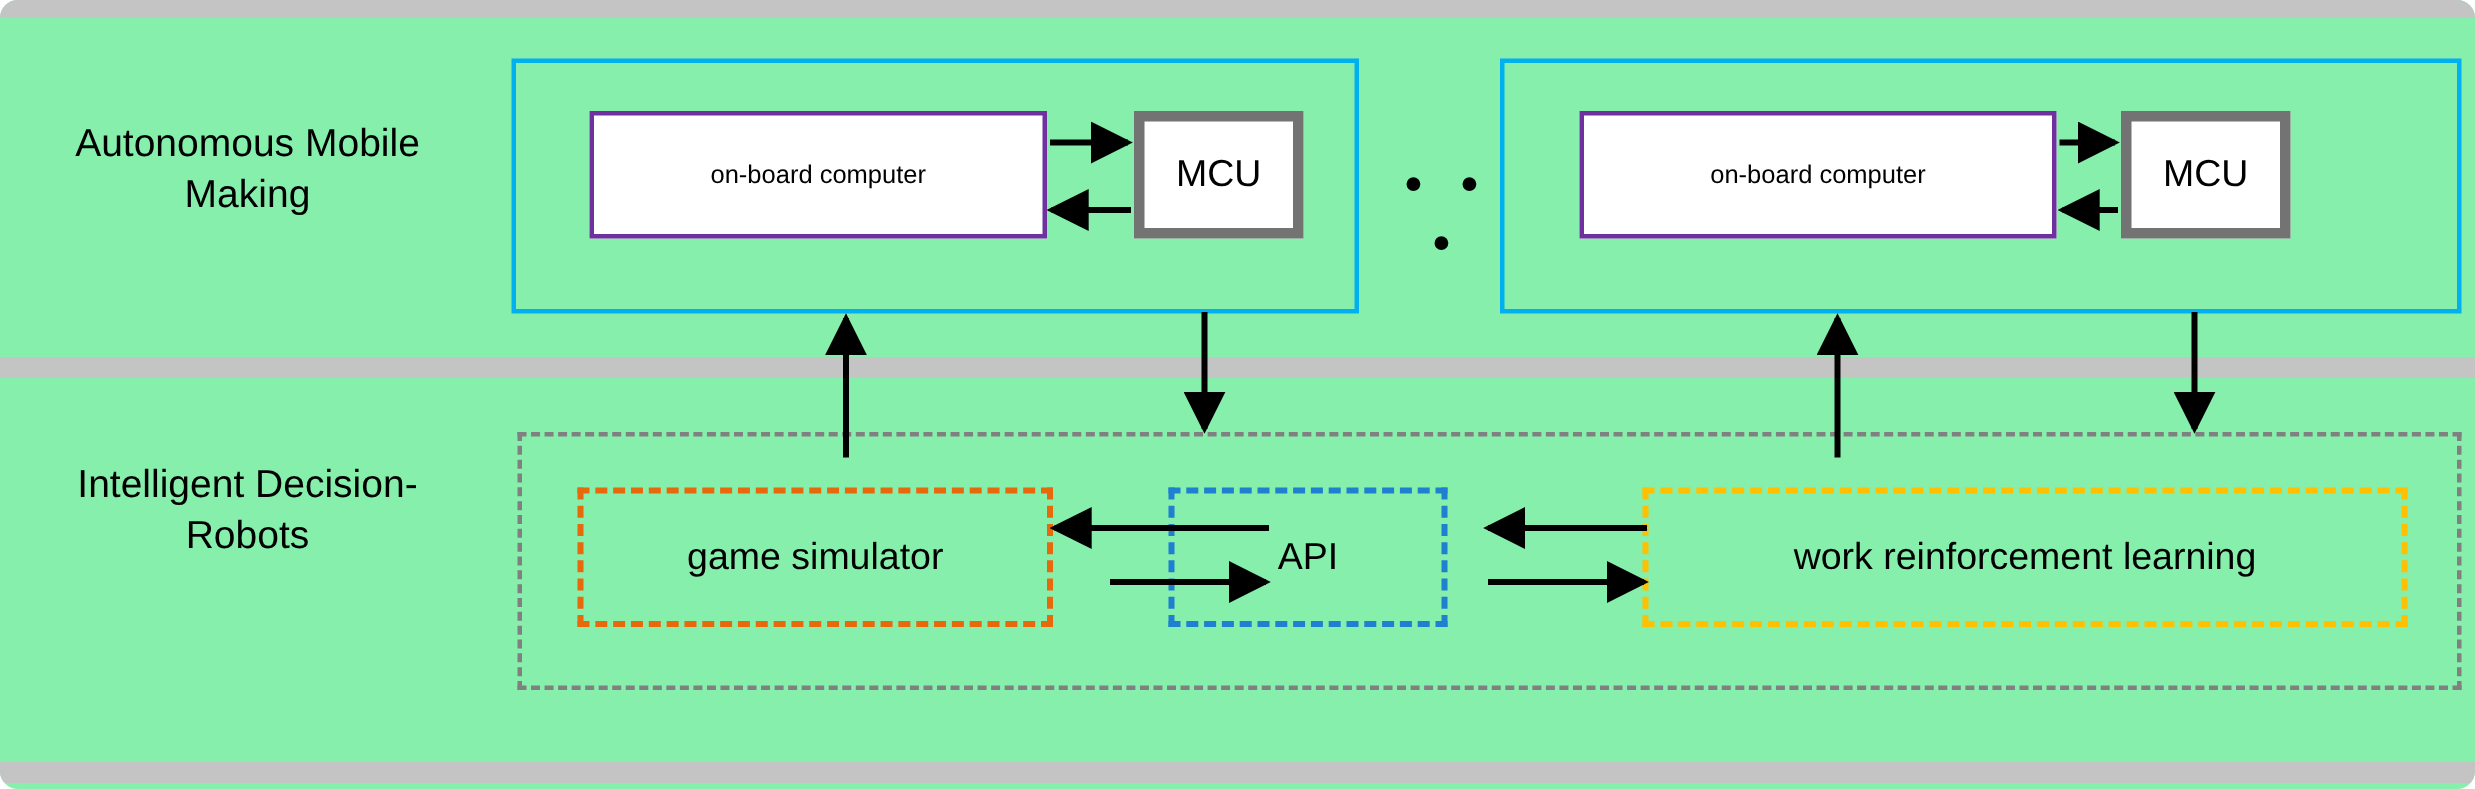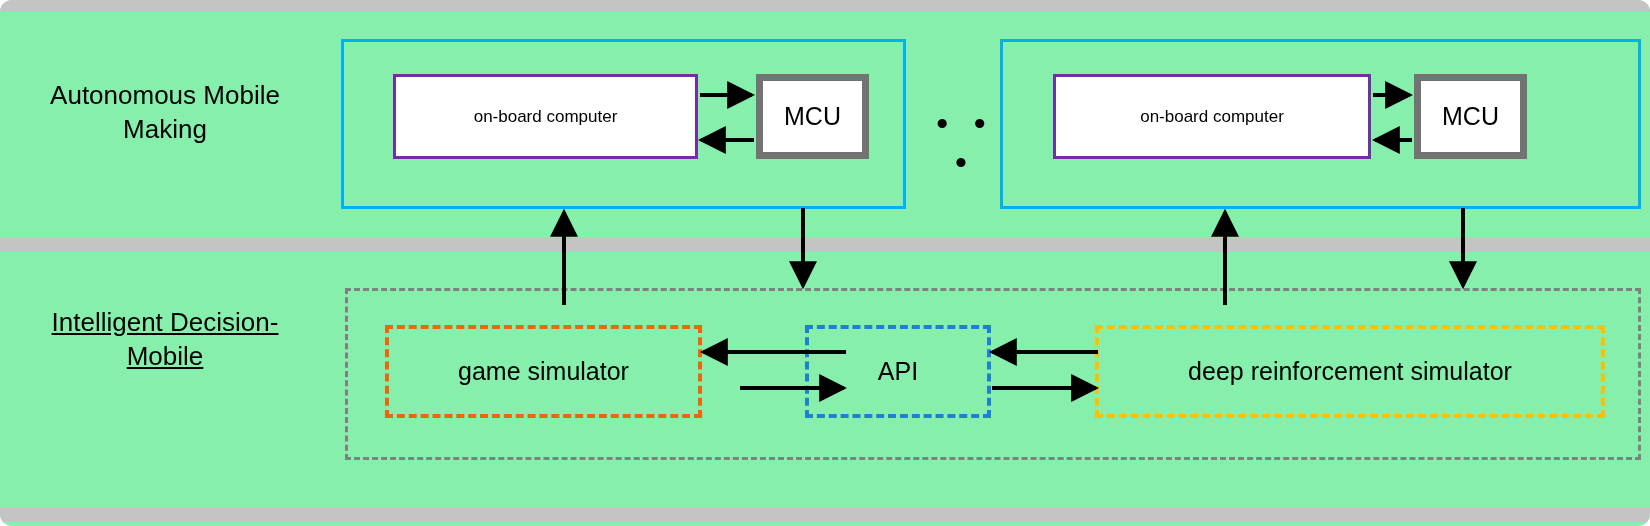--- a/index.html
+++ b/index.html
@@ -30,21 +30,21 @@
 
   .row-label {
     position: absolute;
     text-align: center;
     color: #000000;
     font-size: 26px;
     line-height: 34px;
     font-family: "Liberation Sans", sans-serif;
   }
   #label-amr { left: 0px;  top: 78px;  width: 330px; }
-  #label-idm { left: 0px;  top: 305px; width: 330px; text-decoration: underline; }
+  #label-idm { left: 0px;  top: 305px; width: 330px; }
 
   
   .robot-box {
     position: absolute;
     top: 39px;
     height: 170px;
     border: 3px solid #00b0f0;
     box-sizing: border-box;
     background: transparent;
   }
@@ -112,21 +112,21 @@
     height: 93px;
     box-sizing: border-box;
     display: flex;
     align-items: center;
     justify-content: center;
     font-size: 25px;
     color: #000;
     background: transparent;
   }
   #box-sim { left: 385px;  width: 317px; border: 4px dashed #e8690b; }
-  #box-api { left: 805px;  width: 186px; border: 4px dashed #1f7fd0; }
+  #box-api { left: 779px;  width: 186px; border: 4px dashed #1f7fd0; }
   #box-drl { left: 1095px; width: 510px; border: 4px dashed #ffc000; }
 
   
   #arrow-layer {
     position: absolute;
     left: 0; top: 0;
     width: 1650px; height: 526px;
     pointer-events: none;
   }
 </style>
@@ -139,21 +139,21 @@
   <div class="hbar" id="bar-middle"></div>
   <div class="hbar" id="bar-bottom"></div>
 
   <div class="row-label" id="label-amr">
     <div>Autonomous Mobile</div>
     <div>Making</div>
   </div>
 
   <div class="row-label" id="label-idm">
     <div>Intelligent Decision-</div>
-    <div>Mobile</div>
+    <div>Robots</div>
   </div>
 
   <div class="robot-box" id="robot-box-1"></div>
   <div class="obc-box" id="obc-1">
     <span>on-board computer</span>
   </div>
   <div class="mcu-box" id="mcu-1">
     <span>MCU</span>
   </div>
 
@@ -169,21 +169,21 @@
 
   <div id="idm-container"></div>
 
   <div class="dash-box" id="box-sim">
     <span>game simulator</span>
   </div>
   <div class="dash-box" id="box-api">
     <span>API</span>
   </div>
   <div class="dash-box" id="box-drl">
-    <span>deep reinforcement simulator</span>
+    <span>work reinforcement learning</span>
   </div>
 
   <svg id="arrow-layer" viewBox="0 0 1650 526" xmlns="http://www.w3.org/2000/svg">
     <defs>
       <marker id="ah" markerWidth="7" markerHeight="7" refX="6.2" refY="3.5" orient="auto" markerUnits="strokeWidth">
         <path d="M0,0 L7,3.5 L0,7 z" fill="#000000"></path>
       </marker>
     </defs>
 
     <g>

